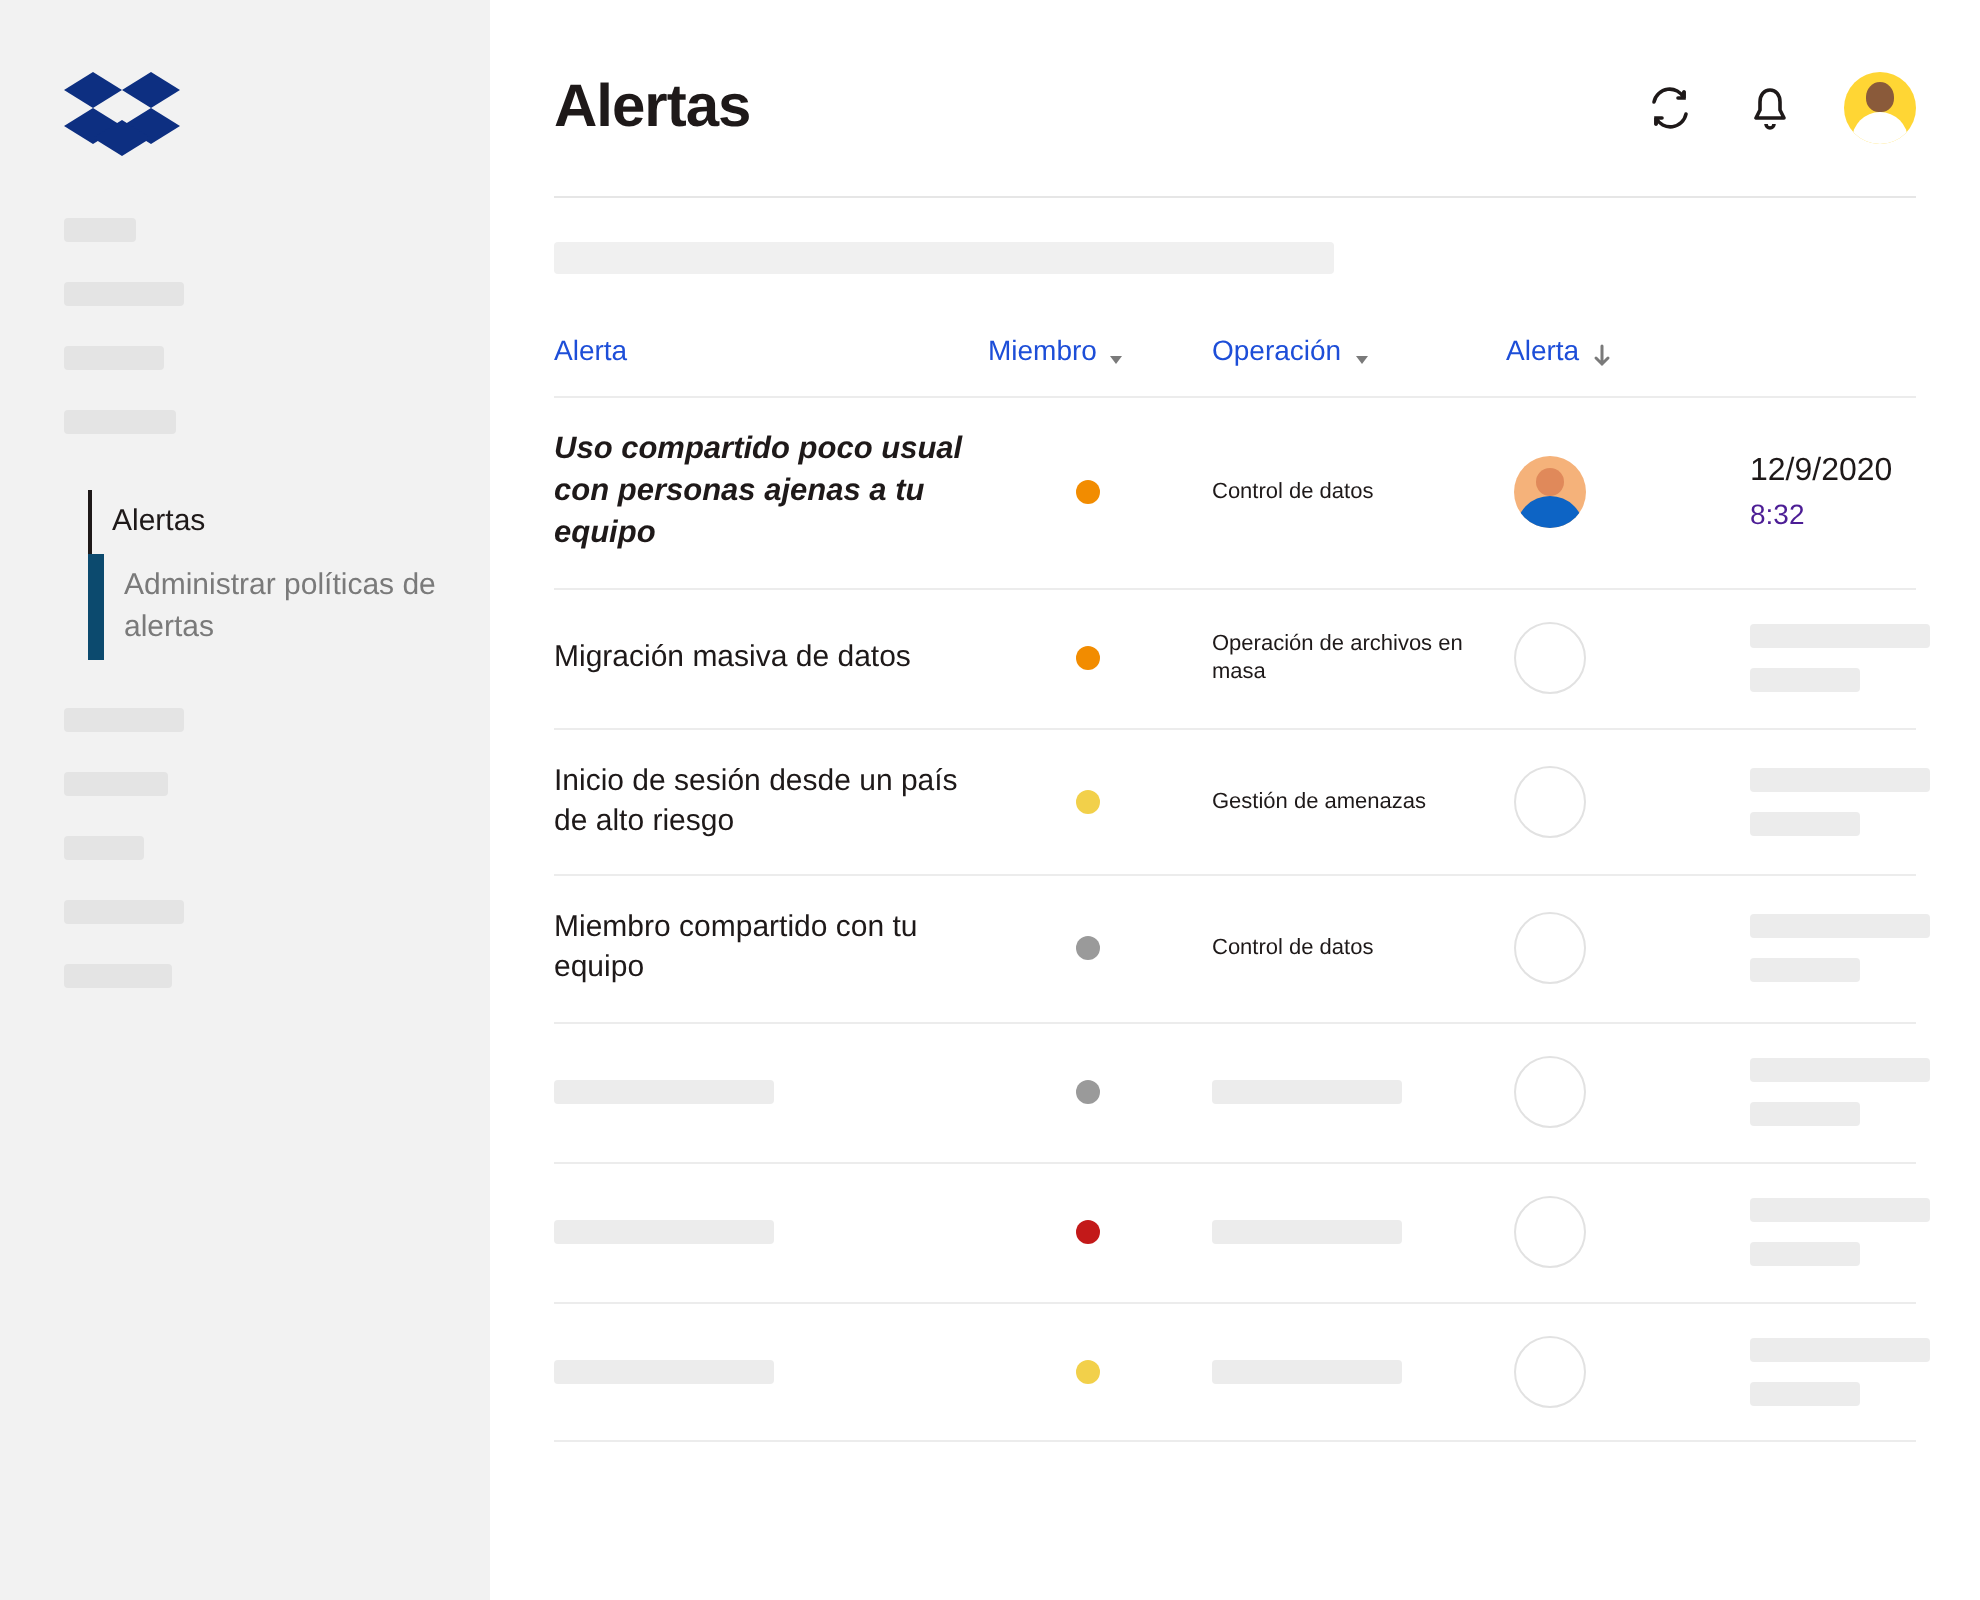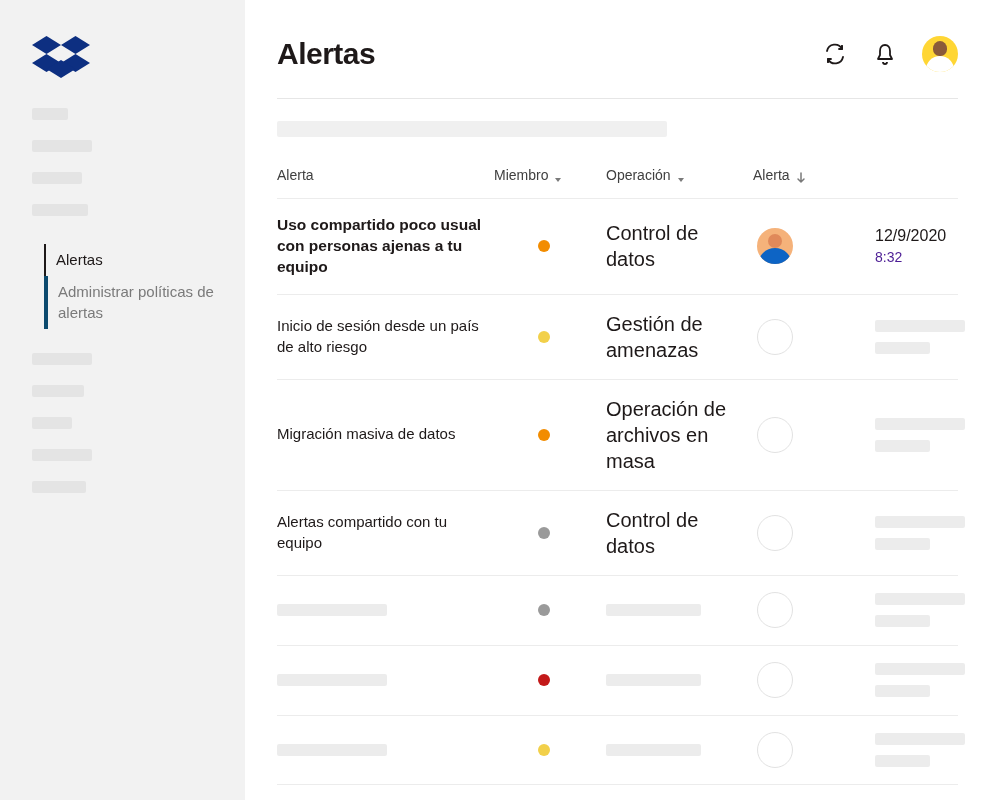--- a/index.html
+++ b/index.html
@@ -61,21 +61,21 @@
     padding: 6px 0 6px 10px;
     border-left: 2px solid transparent;
     color: #7a7a7a;
     cursor: pointer;
   }
   .nav-sub-item.active {
     color: #1e1919;
     border-left: 2px solid #1e1919;
   }
   .nav-sub-item.secondary {
-    border-left: 4px solid #0c4a6e;
+    border-left: 8px solid #0c4a6e;
   }
 
   .chevron-down-icon {
     width: 18px; height: 18px;
     display: inline-flex;
     align-items: center;
     justify-content: center;
   }
 
   
@@ -153,21 +153,21 @@
   
   .table { width: 100%; }
   .thead, .trow {
     display: grid;
     grid-template-columns: 205px 100px 135px 110px 1fr;
     align-items: center;
     column-gap: 12px;
   }
   .thead {
     font-size: 14px;
-    color: #404040;
+    color: #1d4ed8;
     padding-bottom: 14px;
   }
   .th {
     display: flex;
     align-items: center;
     gap: 6px;
     line-height: 1.2;
   }
   .th.two-line { flex-direction: row; }
   .th .label-two {
@@ -181,34 +181,34 @@
     border-top: 1px solid #ececec;
     padding: 16px 0;
     min-height: 70px;
   }
   .trow:last-child { border-bottom: 1px solid #ececec; }
 
   .alert-title {
     font-size: 15px;
     line-height: 1.35;
   }
-  .alert-title.bold { font-weight: 700; font-size: 15.5px; }
+  .alert-title.bold { font-weight: 700; font-size: 15.5px; font-style: italic; }
 
   .sev-cell { display: flex; justify-content: center; }
   .sev-dot {
     width: 12px; height: 12px;
     border-radius: 50%;
   }
   .sev-orange { background: #f28c00; }
   .sev-yellow { background: #f2d04a; }
   .sev-gray   { background: #9a9a9a; }
   .sev-red    { background: #c31919; }
 
   .cat-text {
-    font-size: 20px;
+    font-size: 11px;
     line-height: 1.3;
   }
 
   .member-cell { display: flex; justify-content: flex-start; padding-left: 4px; }
   .member-avatar {
     width: 36px; height: 36px;
     border-radius: 50%;
     background: #f5b27a;
     position: relative;
     overflow: hidden;
@@ -355,53 +355,53 @@
             <div class="cat-text">Control de datos</div>
             <div class="member-cell">
               <span class="member-avatar"></span>
             </div>
             <div class="date-cell">
               <div class="date-main">12/9/2020</div>
               <div class="date-sub">8:32</div>
             </div>
           </div>
           <div class="trow">
+            <div class="alert-title">Migración masiva de datos</div>
+            <div class="sev-cell">
+              <span class="sev-dot sev-orange"></span>
+            </div>
+            <div class="cat-text">Operación de archivos en masa</div>
+            <div class="member-cell">
+              <span class="member-empty"></span>
+            </div>
+            <div class="date-cell">
+              <div class="skel-stack">
+                <div class="cell-skel skel-a"></div>
+                <div class="cell-skel skel-b"></div>
+              </div>
+            </div>
+          </div>
+          <div class="trow">
             <div class="alert-title">Inicio de sesión desde un país de alto riesgo</div>
             <div class="sev-cell">
               <span class="sev-dot sev-yellow"></span>
             </div>
             <div class="cat-text">Gestión de amenazas</div>
             <div class="member-cell">
               <span class="member-empty"></span>
             </div>
             <div class="date-cell">
               <div class="skel-stack">
                 <div class="cell-skel skel-a"></div>
                 <div class="cell-skel skel-b"></div>
               </div>
             </div>
           </div>
           <div class="trow">
-            <div class="alert-title">Migración masiva de datos</div>
-            <div class="sev-cell">
-              <span class="sev-dot sev-orange"></span>
-            </div>
-            <div class="cat-text">Operación de archivos en masa</div>
-            <div class="member-cell">
-              <span class="member-empty"></span>
-            </div>
-            <div class="date-cell">
-              <div class="skel-stack">
-                <div class="cell-skel skel-a"></div>
-                <div class="cell-skel skel-b"></div>
-              </div>
-            </div>
-          </div>
-          <div class="trow">
-            <div class="alert-title">Alertas compartido con tu equipo</div>
+            <div class="alert-title">Miembro compartido con tu equipo</div>
             <div class="sev-cell">
               <span class="sev-dot sev-gray"></span>
             </div>
             <div class="cat-text">Control de datos</div>
             <div class="member-cell">
               <span class="member-empty"></span>
             </div>
             <div class="date-cell">
               <div class="skel-stack">
                 <div class="cell-skel skel-a"></div>

